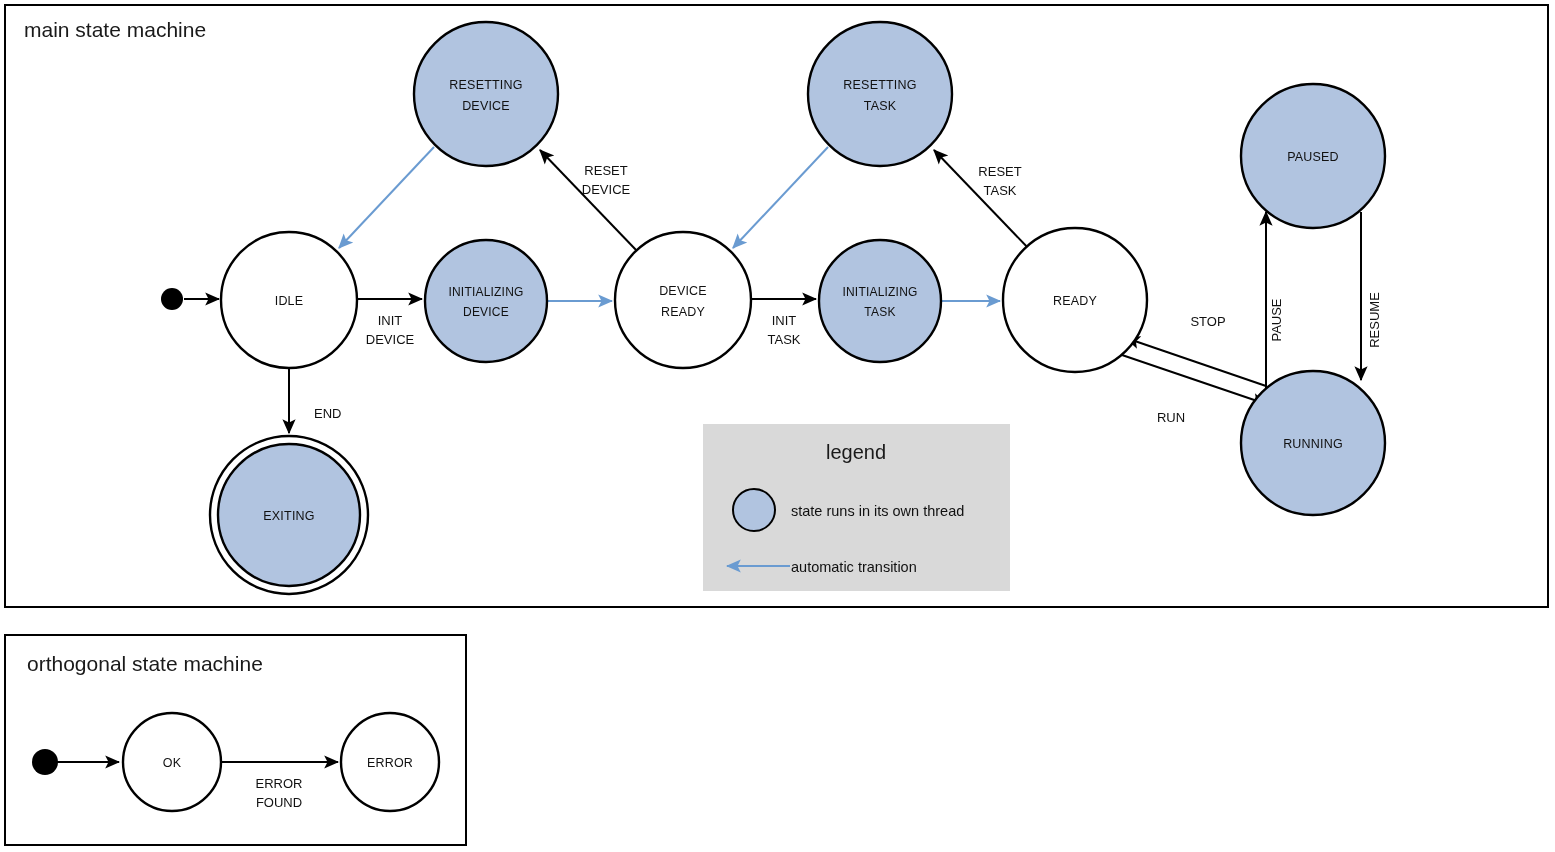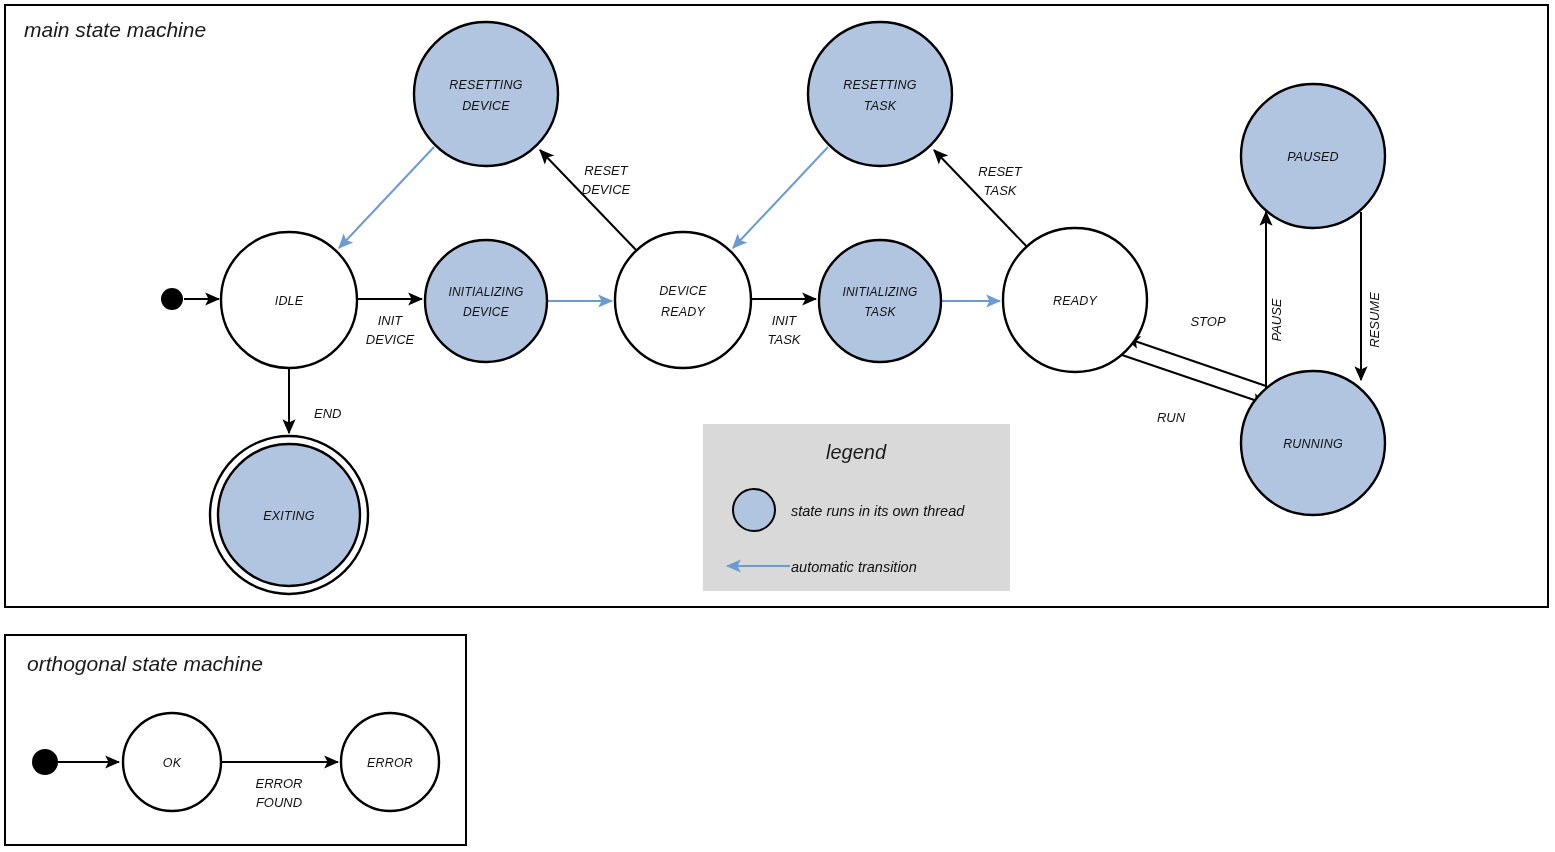--- a/index.html
+++ b/index.html
@@ -11,21 +11,20 @@
   body {
     width: 1555px;
     height: 852px;
     font-family: "Liberation Sans", sans-serif;
     overflow: hidden;
   }
   #diagram-root {
     position: relative;
     width: 1555px;
     height: 792px;
-    font-style: italic;
   }
   svg.diagram {
     display: block;
     width: 1555px;
     height: 852px;
   }
   .frame-rect {
     fill: none;
     stroke: #000000;
     stroke-width: 2;

